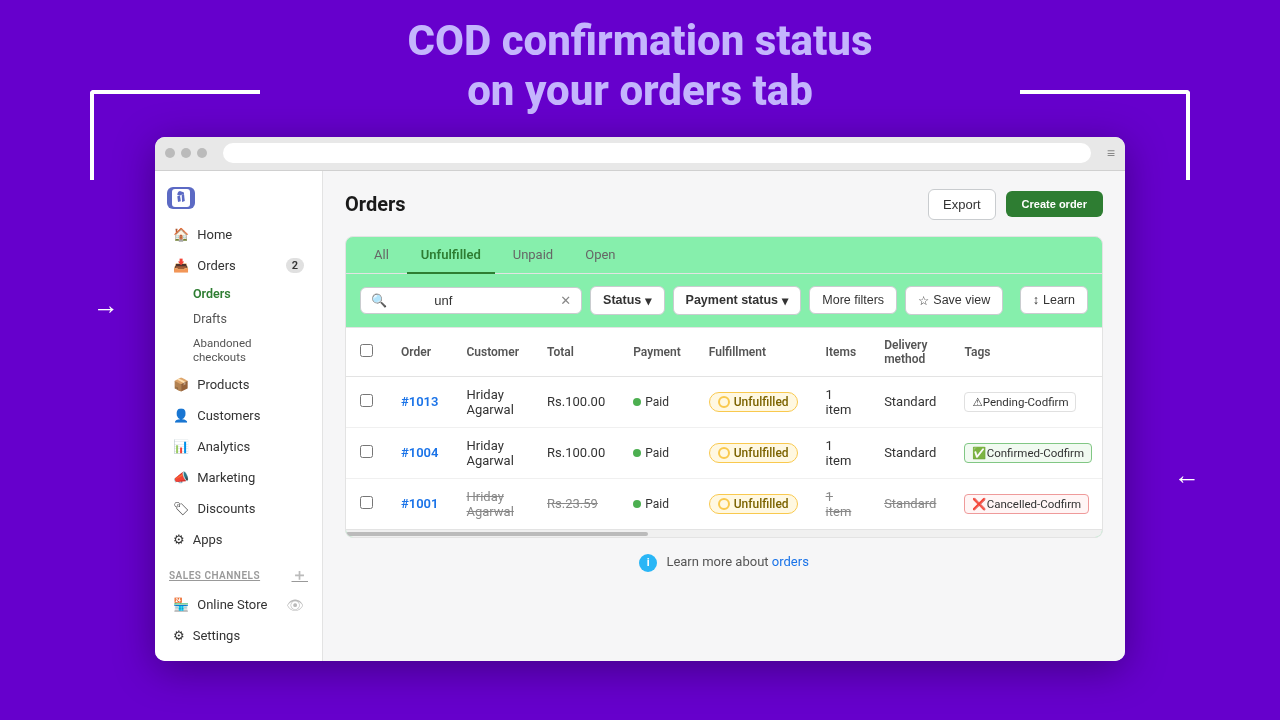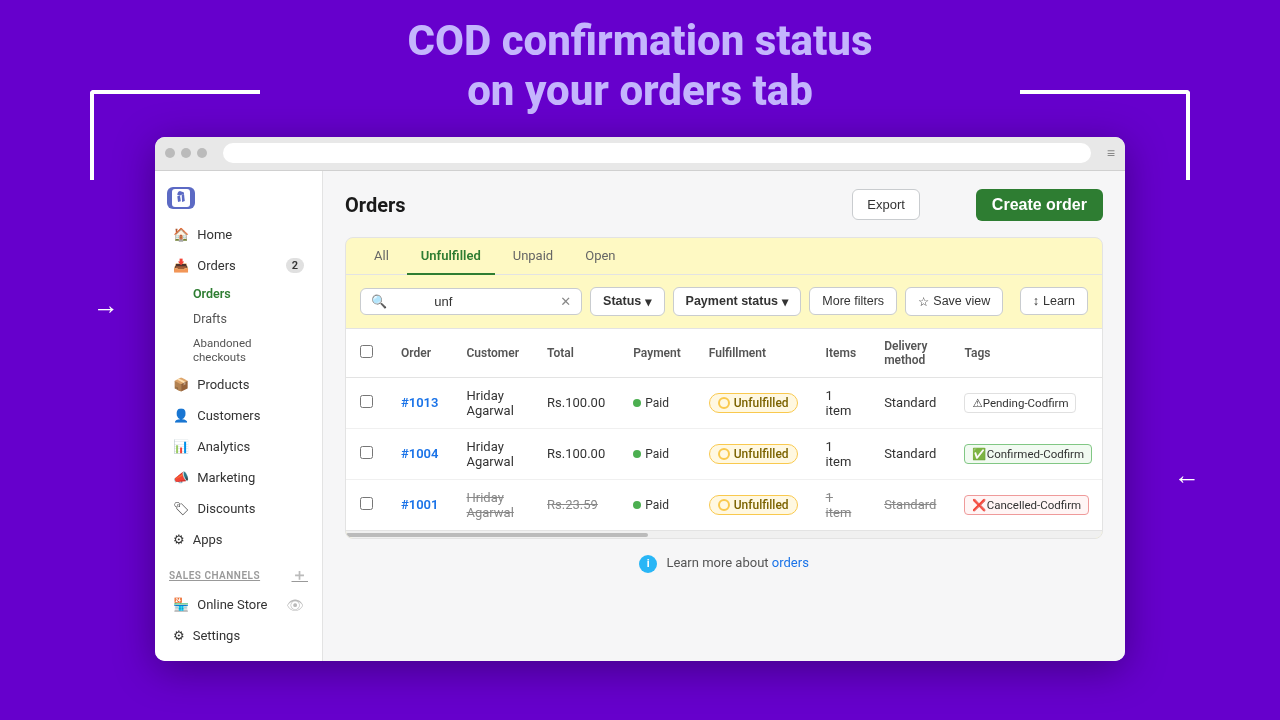--- a/index.html
+++ b/index.html
@@ -239,29 +239,28 @@
       cursor: pointer;
       font-weight: 500;
     }
 
     .btn-create {
       background: #2e7d32;
       color: #fff;
       border: none;
       padding: 7px 16px;
       border-radius: 6px;
-      font-size: 16px;
+      font-size: 11px;
       cursor: pointer;
       font-weight: 600;
-      margin-left: 46px;
     }
 
     
     .card {
-      background: #fef9c3;
+      background: #86efac;
       border-radius: 8px;
       border: 1px solid #e3e3e3;
       overflow: hidden;
     }
 
     
     .tabs {
       display: flex;
       border-bottom: 1px solid #e3e3e3;
       padding: 0 14px;

